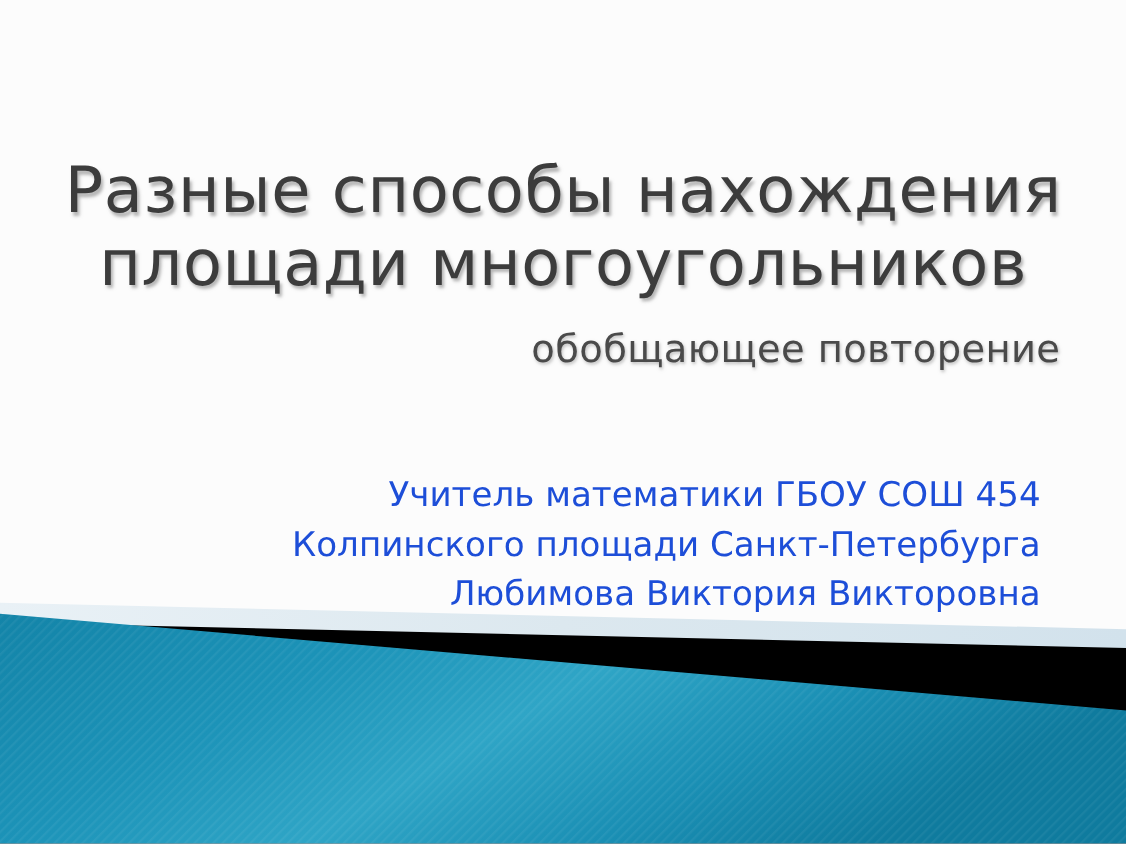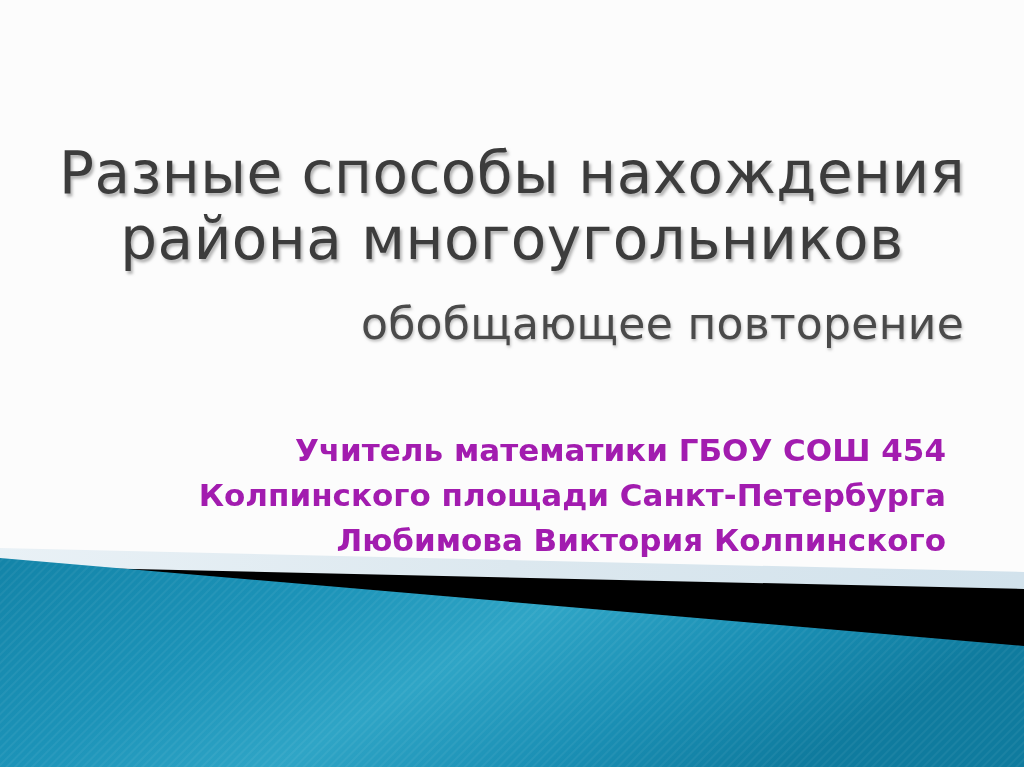--- a/index.html
+++ b/index.html
@@ -61,44 +61,44 @@
     position: absolute;
     left: 42px;
     top: 296px;
     width: 940px;
     text-align: right;
     padding-right: 18px;
     box-sizing: border-box;
   }
 
   .subtitle-line {
-    font-size: 44px;
+    font-size: 35px;
     font-weight: 400;
     line-height: 1.27;
     color: #4a4a4a;
     letter-spacing: 0.3px;
     text-shadow: 1px 2px 3px rgba(130,130,130,0.5);
     white-space: nowrap;
   }
 
   .author-block {
     position: absolute;
     left: 42px;
     top: 428px;
     width: 940px;
     text-align: right;
     padding-right: 36px;
     box-sizing: border-box;
   }
 
   .author-line {
     font-size: 31px;
-    font-weight: 700;
+    font-weight: 400;
     line-height: 1.45;
-    color: #a21caf;
+    color: #1d4ed8;
     white-space: nowrap;
   }
 </style>
 </head>
 <body>
 
 <div class="slide">
 
   <svg class="deco-layer" viewBox="0 0 1024 767" preserveAspectRatio="none">
     <defs>
@@ -125,27 +125,27 @@
     <polygon points="0,566 1024,589 1024,767 0,767" fill="#000000"></polygon>
 
     <polygon points="0,558 1024,646 1024,767 0,767" fill="url(#tealGrad)"></polygon>
     <polygon points="0,558 1024,646 1024,767 0,767" fill="url(#diagTex)"></polygon>
   </svg>
 
   <div class="content">
 
     <div class="title-block">
       <div class="title-line">Разные способы нахождения</div>
-      <div class="title-line">района многоугольников</div>
+      <div class="title-line">площади многоугольников</div>
     </div>
 
     <div class="subtitle-block">
       <div class="subtitle-line">обобщающее повторение</div>
     </div>
 
     <div class="author-block">
       <div class="author-line">Учитель математики ГБОУ СОШ 454</div>
       <div class="author-line">Колпинского площади Санкт-Петербурга</div>
-      <div class="author-line">Любимова Виктория Колпинского</div>
+      <div class="author-line">Любимова Виктория Викторовна</div>
     </div>
 
   </div>
 </div>
 
 </body></html>

